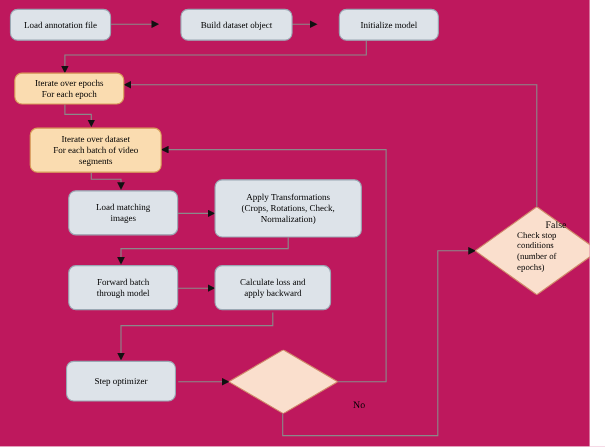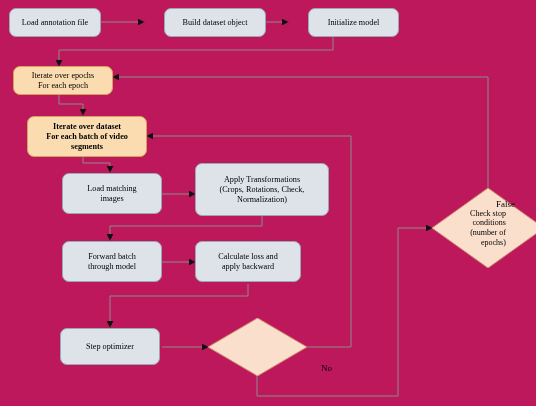--- a/index.html
+++ b/index.html
@@ -54,21 +54,21 @@
     justify-content: center;
   }
   .diamond .shape {
     position: absolute;
     left: 0; top: 0;
     width: 100%;
     height: 100%;
   }
   .diamond .txt {
     position: relative;
-    text-align: right;
+    text-align: left;
     line-height: 1.2;
     white-space: pre-line;
     color: #000;
     z-index: 2;
   }
   .edge-label {
     position: absolute;
     color: #000;
     white-space: nowrap;
     margin-top: 36px;
@@ -124,21 +124,21 @@
 
   <div class="node proc" style="left:288px; top:8px; width:91px; height:29px; font-size:8.2px;margin-left:20px;">
     <span class="txt">Initialize model</span>
   </div>
 
   <div class="node loop" style="left:13px; top:66px; width:100px; height:29px; font-size:8.2px;align-items:center;">
     <span class="txt">Iterate over epochs
 For each epoch</span>
   </div>
 
-  <div class="node loop" style="left:27px; top:116px; width:120px; height:41px; font-size:8.2px;font-weight:bold;">
+  <div class="node loop" style="left:27px; top:116px; width:120px; height:41px; font-size:8.2px;">
     <span class="txt">Iterate over dataset
 For each batch of video
 segments</span>
   </div>
 
   <div class="node proc" style="left:62px; top:173px; width:100px; height:41px; font-size:8.2px;">
     <span class="txt">Load matching
 images</span>
   </div>
 

